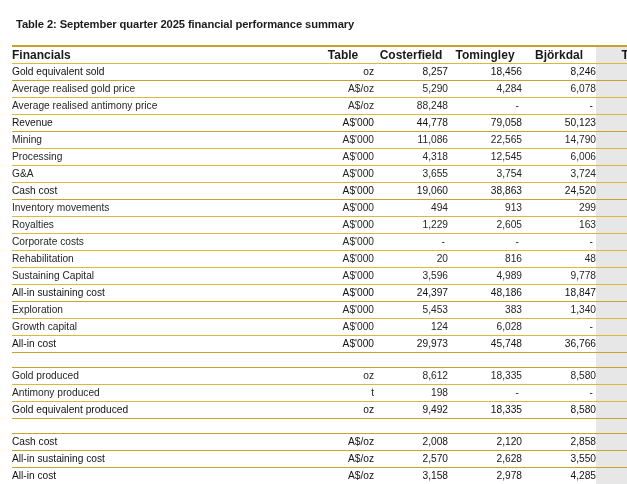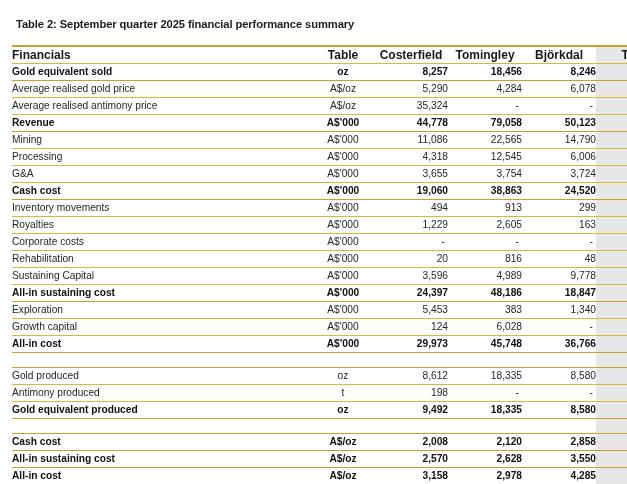--- a/index.html
+++ b/index.html
@@ -63,26 +63,26 @@
     height: 18px;
     line-height: 18px;
     color: #1a1a1a;
   }
   th.h-label { text-align: left;  padding-left: 5px; }
   th.h-units { text-align: center; padding-right: 6px;}
   th.h-mine  { text-align: center; padding-right: 4px;}
   th.h-total { text-align: center; padding-right: 10px; background: #e7e7e7; }
 
   td.lbl   { text-align: left;  padding-left: 5px; color: #262626; }
-  td.unit  { text-align: center; padding-right: 6px; color: #262626; }
+  td.unit  { text-align: right; padding-right: 6px; color: #262626; }
   td.num   { text-align: right; padding-right: 12px; color: #262626; }
   td.tot   { text-align: right; padding-right: 10px; background: #e7e7e7; color: #262626; }
 
   
-  tr.bold td { font-weight: bold; color: #111; margin-top: 36px; }
+  tr.bold td { font-weight: normal; color: #111; margin-top: 36px; }
   tr.bold td { border-bottom: 1.6px solid #c8a22a; }
 
   
   td.b { font-weight: bold; color: #111; }
 
   
   tr.spacer td {
     height: 14px;
     line-height: 14px;
     border-bottom: 1.4px solid #c8a22a;
@@ -131,21 +131,21 @@
             <td class="lbl">Average realised gold price</td>
             <td class="unit">A$/oz</td>
             <td class="num">5,290</td>
             <td class="num">4,284</td>
             <td class="num">6,078</td>
             <td class="tot">4,919</td>
           </tr>
           <tr>
             <td class="lbl">Average realised antimony price</td>
             <td class="unit">A$/oz</td>
-            <td class="num">35,324</td>
+            <td class="num">88,248</td>
             <td class="num"><span class="nil">-</span></td>
             <td class="num"><span class="nil">-</span></td>
             <td class="tot b">46,697</td>
           </tr>
           <tr class="bold">
             <td class="lbl">Revenue</td>
             <td class="unit">A$'000</td>
             <td class="num">44,778</td>
             <td class="num">79,058</td>
             <td class="num">50,123</td>

